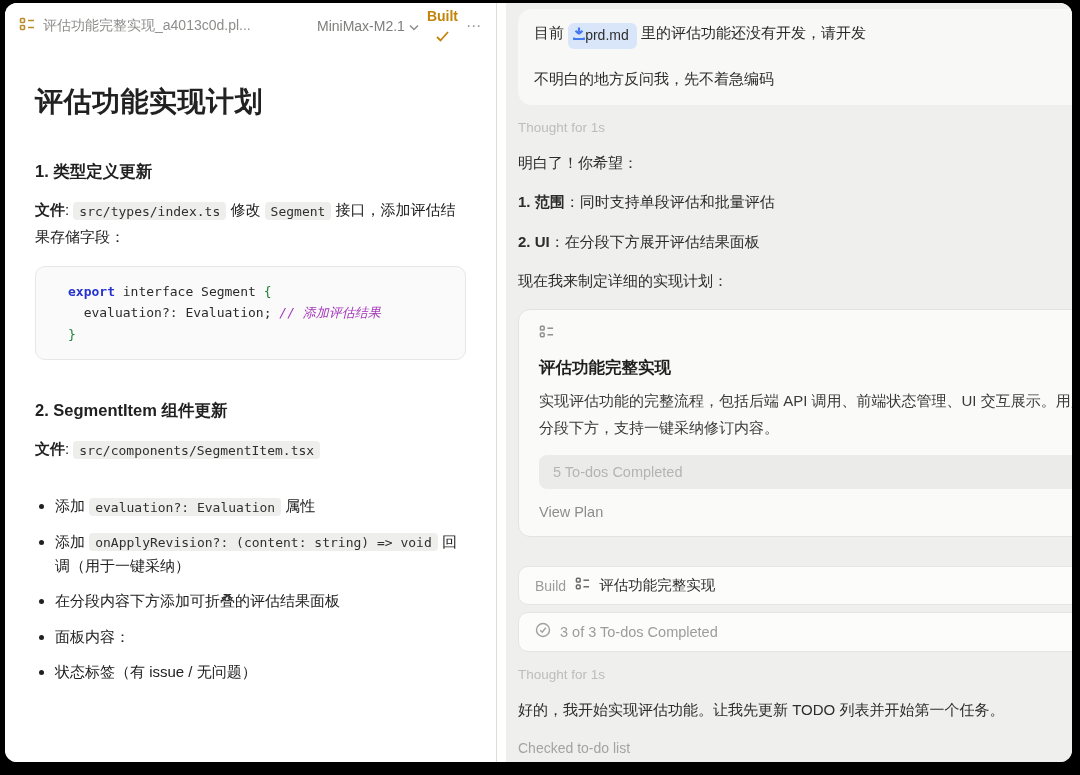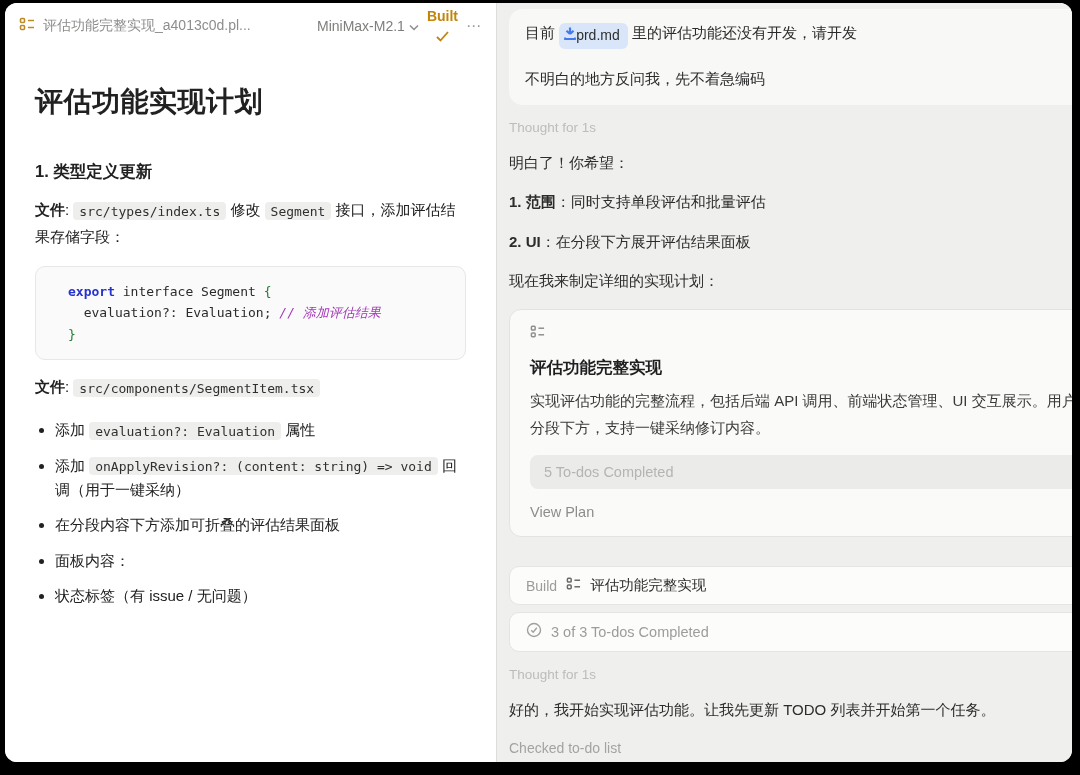--- a/index.html
+++ b/index.html
@@ -26,26 +26,26 @@
   .doc-body p strong { font-weight:700; }
   .chip-code { font-family:"DejaVu Sans Mono","Liberation Mono",monospace; font-size:13px;
     background:#eeeeec; border-radius:4px; padding:1.5px 6px; color:#303030; }
   pre.code-block { margin-top:16px; background:#fafafa; border:1px solid #e7e7e5; border-radius:10px;
     padding:14px 32px; font-family:"DejaVu Sans Mono","Liberation Mono",monospace;
     font-size:13px; line-height:1.65; color:#2b2b2b; }
   pre.code-block .kw { color:#2633d0; font-weight:700; }
   pre.code-block .comment { color:#a437bb; font-style:italic; }
   pre.code-block .brace { color:#1e7e34; }
   pre.code-block .indent { padding-left:2ch; }
-  .doc-body ul { margin-top:18px; padding-left:20px; }
+  .doc-body ul { margin-top:32px; padding-left:20px; }
   .doc-body li { font-size:15px; line-height:1.62; margin-bottom:11px; color:#212121; }
   .doc-body li::marker { color:#212121; }
 
   
-  .right-panel { flex:1; background:#efefed; overflow:hidden; padding:6px 8px 0 12px; }
+  .right-panel { flex:1; background:#efefed; overflow:hidden; padding:6px 8px 0 12px;margin-left:9px; }
   .chat-col { width:762px; }
   .user-bubble { width:762px; background:#f8f8f7; border-radius:14px; padding:13px 16px 15px; }
   .user-line { font-size:15px; color:#2b2b2b; line-height:1.5; white-space:nowrap; }
   .user-line + .user-line { margin-top:19px; }
   .file-chip { display:inline-flex; align-items:center; background:#d9e6f9; border-radius:6px;
     padding:1px 8px 2px 5px; cursor:pointer; vertical-align:-2px; }
   .file-chip .chip-label { font-size:14px; color:#2e2e2e; }
   .thought { margin-top:15px; font-size:13.5px; color:#bcbcba; cursor:pointer; }
   .msg { margin-top:16px; font-size:15px; color:#2c2c2c; line-height:1.55; white-space:nowrap; }
   .msg strong { font-weight:700; }
@@ -108,20 +108,21 @@
       <span class="menu-dots">⋯</span>
     </div>
 
     <div class="doc-body">
       <h1>评估功能实现计划</h1>
       <h3>1. 类型定义更新</h3>
       <p><strong>文件</strong><span>: </span><code class="chip-code">src/types/index.ts</code><span> 修改 </span><code class="chip-code">Segment</code><span> 接口，添加评估结果存储字段：</span></p>
 
       <pre class="code-block"><div><span class="kw">export</span><span> interface Segment </span><span class="brace">{</span></div><div class="indent"><span>evaluation?: Evaluation; </span><span class="comment">// 添加评估结果</span></div><div><span class="brace">}</span></div></pre>
 
+      <h3>2. SegmentItem 组件更新</h3>
       <p><strong>文件</strong><span>: </span><code class="chip-code">src/components/SegmentItem.tsx</code></p>
 
       <ul>
           <li><span>添加 </span><code class="chip-code">evaluation?: Evaluation</code><span> 属性</span></li>
           <li><span>添加 </span><code class="chip-code">onApplyRevision?: (content: string) =&gt; void</code><span> 回调（用于一键采纳）</span></li>
           <li><span>在分段内容下方添加可折叠的评估结果面板</span></li>
           <li><span>面板内容：</span></li>
           <li><span>状态标签（有 issue / 无问题）</span></li>
         </ul>
     </div>

